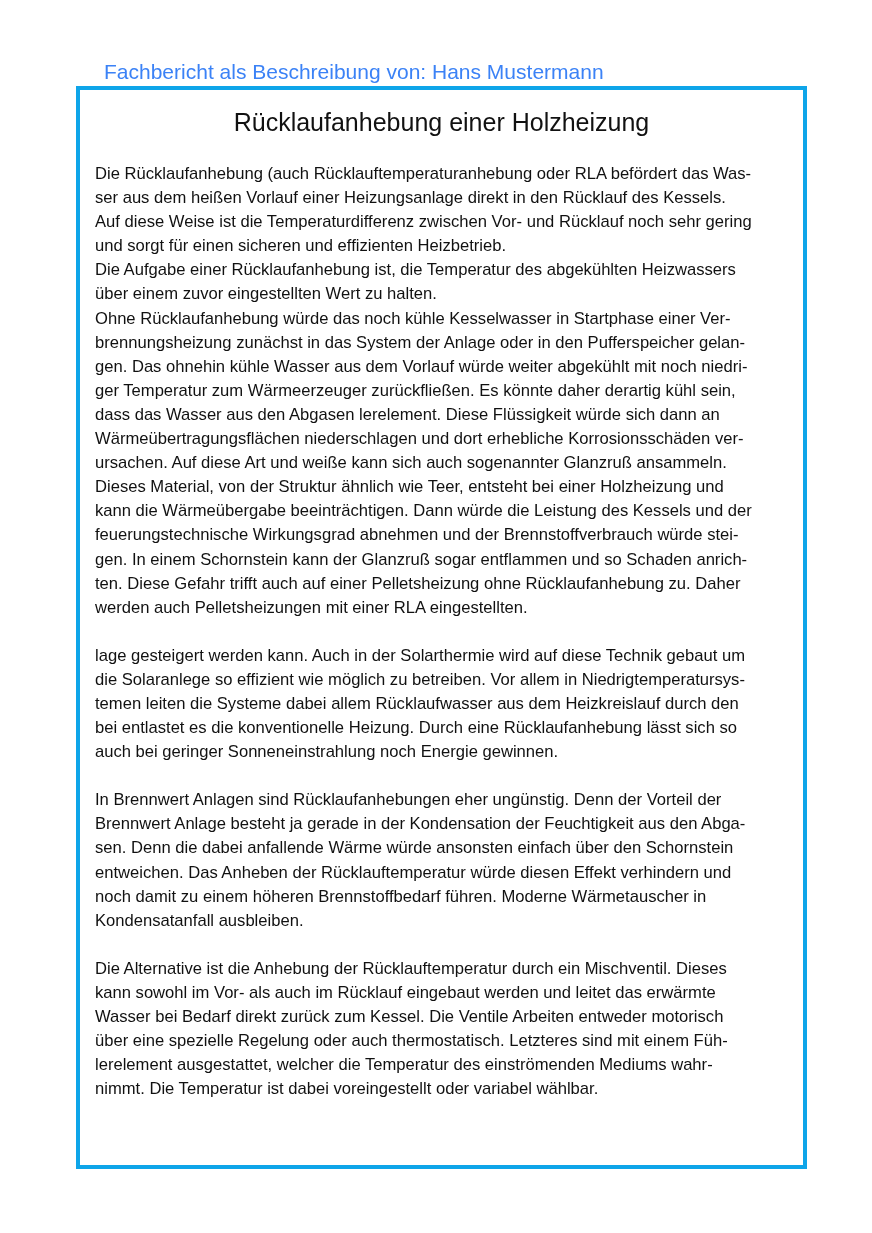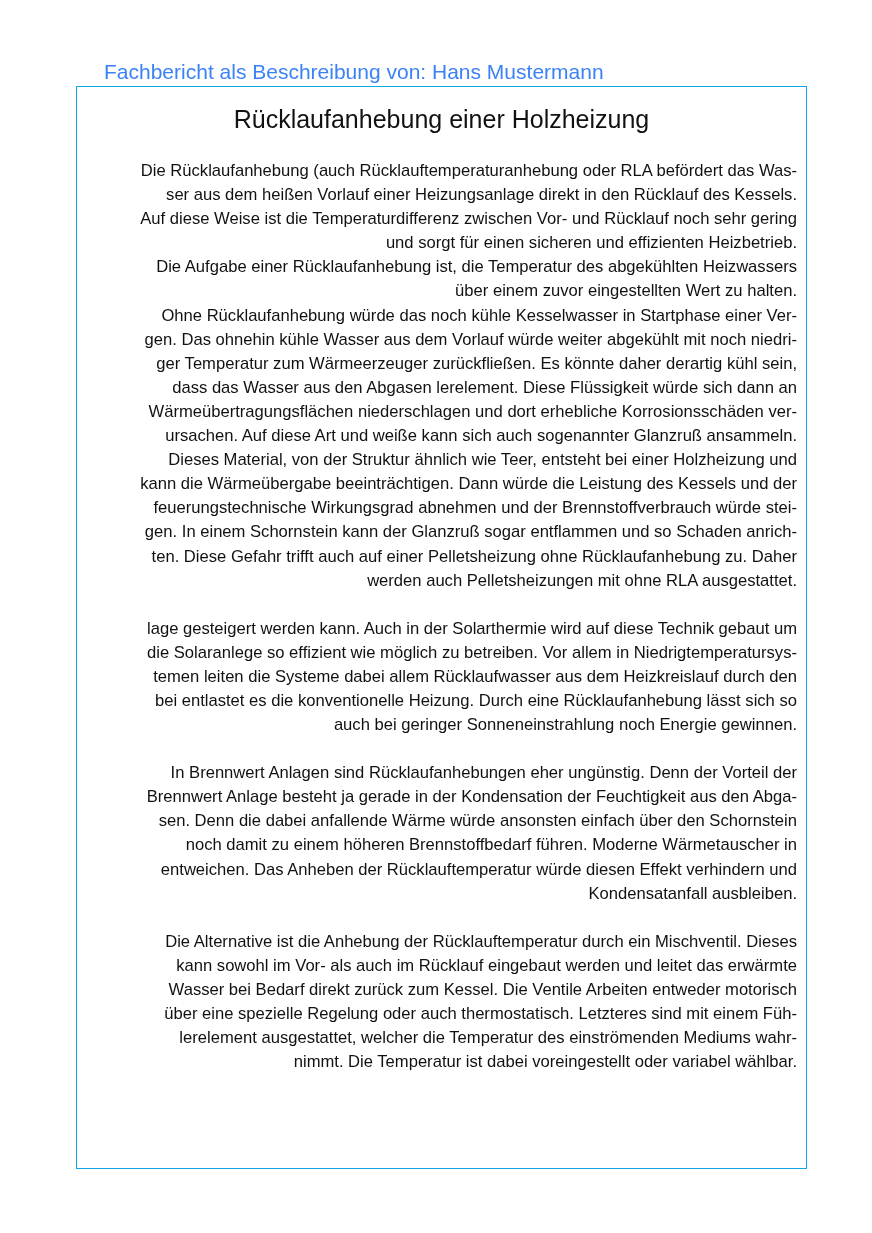--- a/index.html
+++ b/index.html
@@ -23,41 +23,40 @@
       line-height: 20px;
       color: #3b82f6;
       white-space: nowrap;
     }
     .report-box {
       position: absolute;
       left: 76px;
       top: 86px;
       width: 731px;
       height: 1083px;
-      border: 1px solid #0ea5e9;
+      border: 4px solid #0ea5e9;
       box-sizing: border-box;
     }
     .doc-title {
       position: absolute;
       left: 0;
       right: 0;
       top: 17px;
       text-align: center;
       font-size: 25px;
       line-height: 30px;
       color: #111;
       margin: 0;
       font-weight: normal;
     }
     .content {
       position: absolute;
       left: 15px;
       top: 72px;
       width: 705px;
-      text-align: right;
     }
     .para {
       margin: 0;
       font-size: 16.6px;
       line-height: 24.1px;
       color: #111;
     }
     .para-line {
       display: block;
       white-space: nowrap;
@@ -76,51 +75,52 @@
 
   <div class="content">
     <p class="para">
       <span class="para-line">Die Rücklaufanhebung (auch Rücklauftemperaturanhebung oder RLA befördert das Was-</span>
       <span class="para-line">ser aus dem heißen Vorlauf einer Heizungsanlage direkt in den Rücklauf des Kessels.</span>
       <span class="para-line">Auf diese Weise ist die Temperaturdifferenz zwischen Vor- und Rücklauf noch sehr gering</span>
       <span class="para-line">und sorgt für einen sicheren und effizienten Heizbetrieb.</span>
       <span class="para-line">Die Aufgabe einer Rücklaufanhebung ist, die Temperatur des abgekühlten Heizwassers</span>
       <span class="para-line">über einem zuvor eingestellten Wert zu halten.</span>
       <span class="para-line">Ohne Rücklaufanhebung würde das noch kühle Kesselwasser in Startphase einer Ver-</span>
+      <span class="para-line">brennungsheizung zunächst in das System der Anlage oder in den Pufferspeicher gelan-</span>
       <span class="para-line">gen. Das ohnehin kühle Wasser aus dem Vorlauf würde weiter abgekühlt mit noch niedri-</span>
       <span class="para-line">ger Temperatur zum Wärmeerzeuger zurückfließen. Es könnte daher derartig kühl sein,</span>
       <span class="para-line">dass das Wasser aus den Abgasen lerelement. Diese Flüssigkeit würde sich dann an</span>
       <span class="para-line">Wärmeübertragungsflächen niederschlagen und dort erhebliche Korrosionsschäden ver-</span>
       <span class="para-line">ursachen. Auf diese Art und weiße kann sich auch sogenannter Glanzruß ansammeln.</span>
       <span class="para-line">Dieses Material, von der Struktur ähnlich wie Teer, entsteht bei einer Holzheizung und</span>
       <span class="para-line">kann die Wärmeübergabe beeinträchtigen. Dann würde die Leistung des Kessels und der</span>
       <span class="para-line">feuerungstechnische Wirkungsgrad abnehmen und der Brennstoffverbrauch würde stei-</span>
       <span class="para-line">gen. In einem Schornstein kann der Glanzruß sogar entflammen und so Schaden anrich-</span>
       <span class="para-line">ten. Diese Gefahr trifft auch auf einer Pelletsheizung ohne Rücklaufanhebung zu. Daher</span>
-      <span class="para-line">werden auch Pelletsheizungen mit ohne RLA ausgestattet.</span>
+      <span class="para-line">werden auch Pelletsheizungen mit einer RLA eingestellten.</span>
     </p>
 
     <div class="gap"></div>
 
     <p class="para">
       <span class="para-line">lage gesteigert werden kann. Auch in der Solarthermie wird auf diese Technik gebaut um</span>
       <span class="para-line">die Solaranlege so effizient wie möglich zu betreiben. Vor allem in Niedrigtemperatursys-</span>
       <span class="para-line">temen leiten die Systeme dabei allem Rücklaufwasser aus dem Heizkreislauf durch den</span>
       <span class="para-line">bei entlastet es die konventionelle Heizung. Durch eine Rücklaufanhebung lässt sich so</span>
       <span class="para-line">auch bei geringer Sonneneinstrahlung noch Energie gewinnen.</span>
     </p>
 
     <div class="gap"></div>
 
     <p class="para">
       <span class="para-line">In Brennwert Anlagen sind Rücklaufanhebungen eher ungünstig. Denn der Vorteil der</span>
       <span class="para-line">Brennwert Anlage besteht ja gerade in der Kondensation der Feuchtigkeit aus den Abga-</span>
       <span class="para-line">sen. Denn die dabei anfallende Wärme würde ansonsten einfach über den Schornstein</span>
+      <span class="para-line">entweichen. Das Anheben der Rücklauftemperatur würde diesen Effekt verhindern und</span>
       <span class="para-line">noch damit zu einem höheren Brennstoffbedarf führen. Moderne Wärmetauscher in</span>
-      <span class="para-line">entweichen. Das Anheben der Rücklauftemperatur würde diesen Effekt verhindern und</span>
       <span class="para-line">Kondensatanfall ausbleiben.</span>
     </p>
 
     <div class="gap"></div>
 
     <p class="para">
       <span class="para-line">Die Alternative ist die Anhebung der Rücklauftemperatur durch ein Mischventil. Dieses</span>
       <span class="para-line">kann sowohl im Vor- als auch im Rücklauf eingebaut werden und leitet das erwärmte</span>
       <span class="para-line">Wasser bei Bedarf direkt zurück zum Kessel. Die Ventile Arbeiten entweder motorisch</span>
       <span class="para-line">über eine spezielle Regelung oder auch thermostatisch. Letzteres sind mit einem Füh-</span>

